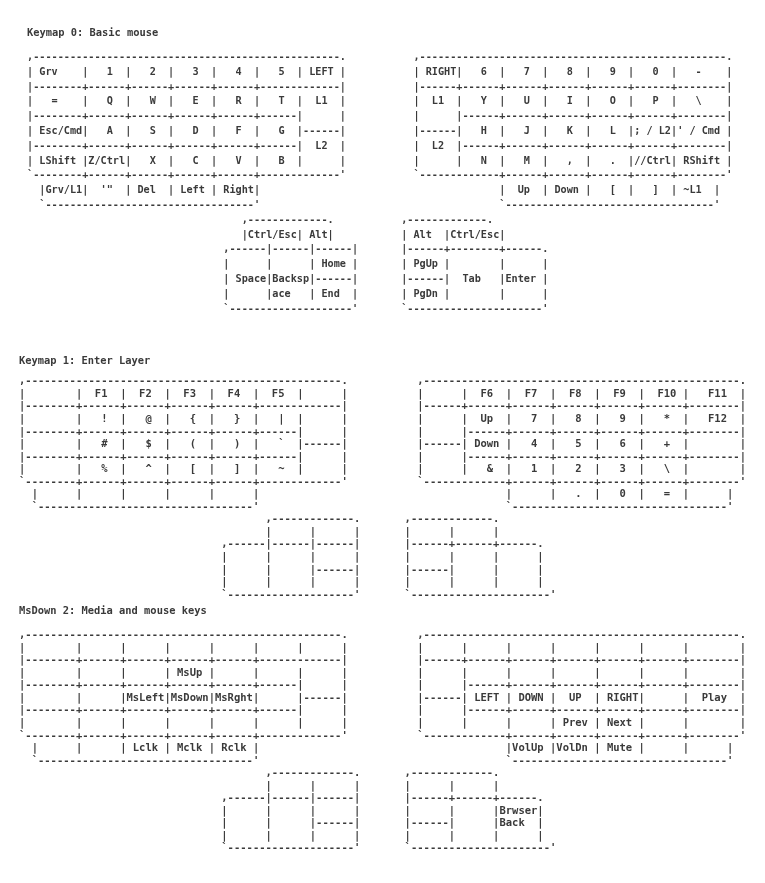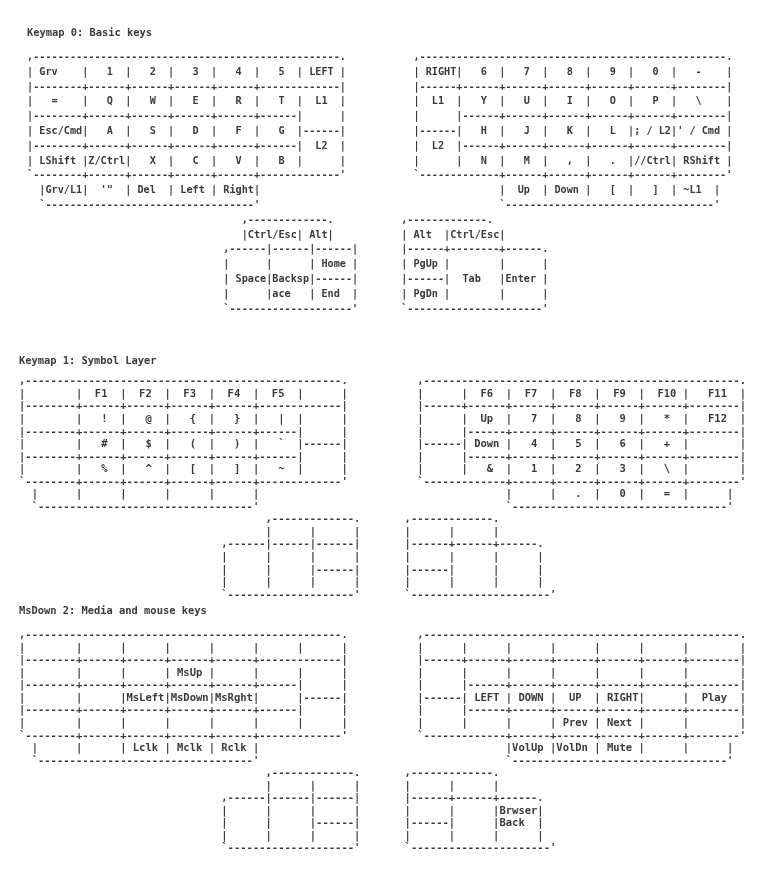--- a/index.html
+++ b/index.html
@@ -36,21 +36,21 @@
   .sec1 pre.art { font-size: 10.5px; line-height: 12.55px; margin-top: 7px; }
   .sec2 { margin: 4px 0 0 19px; }
   .sec2 pre.art { font-size: 10.5px; line-height: 12.55px; margin-top: 11px; }
 </style>
 </head>
 <body>
 
 <div class="doc">
 
   <section class="sec sec0">
-    <div class="sec-title">Keymap 0: Basic keys</div>
+    <div class="sec-title">Keymap 0: Basic mouse</div>
     <pre class="art">,--------------------------------------------------.           ,--------------------------------------------------.
 | Grv    |   1  |   2  |   3  |   4  |   5  | LEFT |           | RIGHT|   6  |   7  |   8  |   9  |   0  |   -    |
 |--------+------+------+------+------+-------------|           |------+------+------+------+------+------+--------|
 |   =    |   Q  |   W  |   E  |   R  |   T  |  L1  |           |  L1  |   Y  |   U  |   I  |   O  |   P  |   \    |
 |--------+------+------+------+------+------|      |           |      |------+------+------+------+------+--------|
 | Esc/Cmd|   A  |   S  |   D  |   F  |   G  |------|           |------|   H  |   J  |   K  |   L  |; / L2|' / Cmd |
 |--------+------+------+------+------+------|  L2  |           |  L2  |------+------+------+------+------+--------|
 | LShift |Z/Ctrl|   X  |   C  |   V  |   B  |      |           |      |   N  |   M  |   ,  |   .  |//Ctrl| RShift |
 `--------+------+------+------+------+-------------'           `-------------+------+------+------+------+--------'
   |Grv/L1|  '"  | Del  | Left | Right|                                       |  Up  | Down |   [  |   ]  | ~L1  |
@@ -58,21 +58,21 @@
                                    ,-------------.           ,-------------.
                                    |Ctrl/Esc| Alt|           | Alt  |Ctrl/Esc|
                                 ,------|------|------|       |------+--------+------.
                                 |      |      | Home |       | PgUp |        |      |
                                 | Space|Backsp|------|       |------|  Tab   |Enter |
                                 |      |ace   | End  |       | PgDn |        |      |
                                 `--------------------'       `----------------------'</pre>
   </section>
 
   <section class="sec sec1">
-    <div class="sec-title">Keymap 1: Symbol Layer</div>
+    <div class="sec-title">Keymap 1: Enter Layer</div>
     <pre class="art">,--------------------------------------------------.           ,--------------------------------------------------.
 |        |  F1  |  F2  |  F3  |  F4  |  F5  |      |           |      |  F6  |  F7  |  F8  |  F9  |  F10 |   F11  |
 |--------+------+------+------+------+-------------|           |------+------+------+------+------+------+--------|
 |        |   !  |   @  |   {  |   }  |   |  |      |           |      |  Up  |   7  |   8  |   9  |   *  |   F12  |
 |--------+------+------+------+------+------|      |           |      |------+------+------+------+------+--------|
 |        |   #  |   $  |   (  |   )  |   `  |------|           |------| Down |   4  |   5  |   6  |   +  |        |
 |--------+------+------+------+------+------|      |           |      |------+------+------+------+------+--------|
 |        |   %  |   ^  |   [  |   ]  |   ~  |      |           |      |   &amp;  |   1  |   2  |   3  |   \  |        |
 `--------+------+------+------+------+-------------'           `-------------+------+------+------+------+--------'
   |      |      |      |      |      |                                       |      |   .  |   0  |   =  |      |

